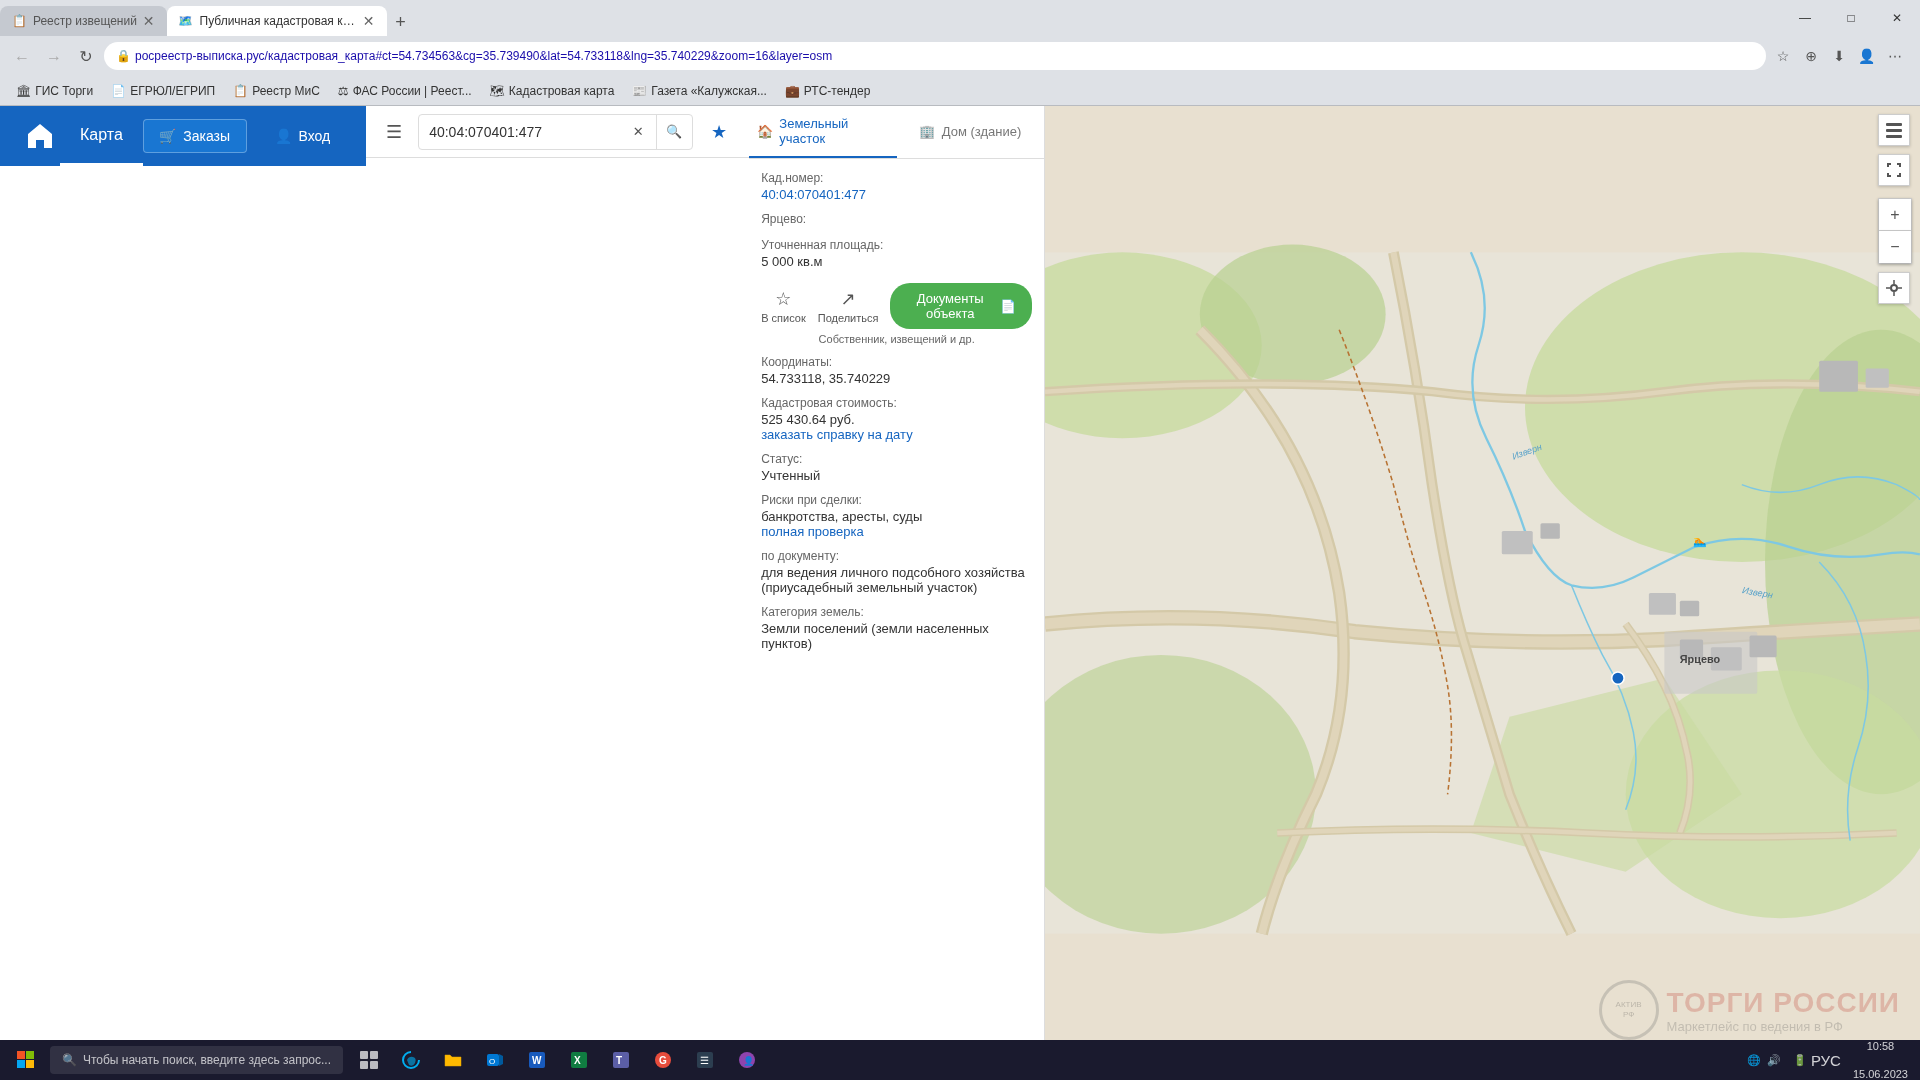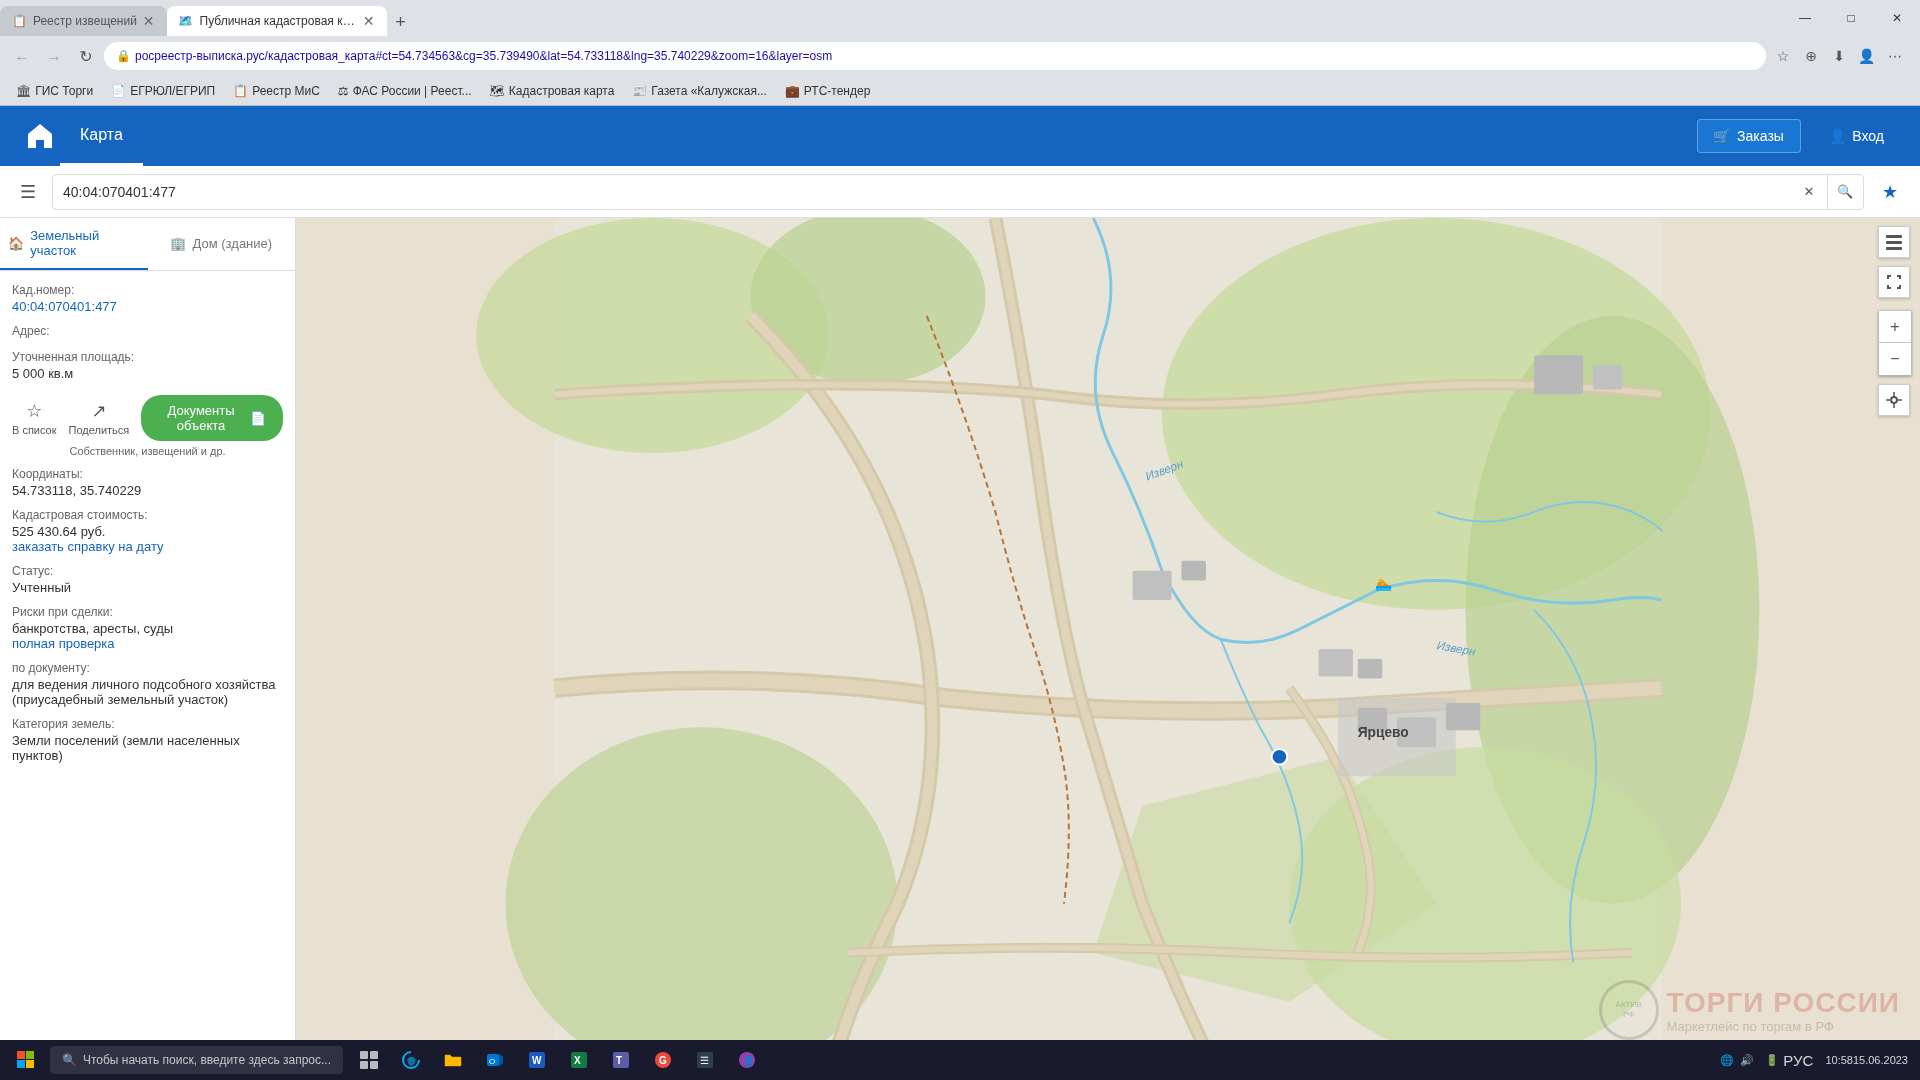--- a/index.html
+++ b/index.html
@@ -18,21 +18,21 @@
     .nav-btn { width: 28px; height: 28px; display: flex; align-items: center; justify-content: center; border-radius: 50%; cursor: pointer; color: #555; font-size: 16px; }
     .nav-btn.disabled { color: #aaa; cursor: default; }
     .address-text { flex: 1; height: 28px; background: #fff; border-radius: 16px; padding: 0 12px; font-size: 12px; color: #1a0dab; display: flex; align-items: center; }
     .addr-icons { display: flex; gap: 2px; align-items: center; padding-right: 4px; }
     .addr-icon { width: 26px; height: 26px; display: flex; align-items: center; justify-content: center; color: #555; font-size: 14px; cursor: pointer; border-radius: 50%; }
 
     .bookmarks-bar { background: #dee1e6; display: flex; align-items: center; padding: 2px 8px; gap: 2px; height: 30px; border-bottom: 1px solid #b8bbc0; }
     .bookmark-item { display: flex; align-items: center; gap: 4px; padding: 2px 8px; border-radius: 4px; cursor: pointer; font-size: 12px; color: #333; white-space: nowrap; }
 
     
-    .app-wrapper { width: 100%; height: calc(1080px - 106px); display: flex; flex-direction: column; }
+    .app-wrapper { width: 100%; height: calc(1080px - 106px); display: flex; }
 
     
     .top-nav { background: #1565c0; height: 60px; display: flex; align-items: center; padding: 0 20px; gap: 0; flex-shrink: 0; }
     .nav-logo { width: 40px; height: 40px; display: flex; align-items: center; justify-content: center; color: white; font-size: 24px; cursor: pointer; }
     .nav-map-btn { background: transparent; border: none; color: white; font-size: 16px; padding: 8px 20px; cursor: pointer; border-bottom: 3px solid white; height: 60px; display: flex; align-items: center; }
     .nav-right { margin-left: auto; display: flex; gap: 12px; align-items: center; }
     .nav-cart-btn { background: #1976d2; border: 1px solid rgba(255,255,255,0.3); color: white; padding: 8px 16px; border-radius: 4px; cursor: pointer; display: flex; align-items: center; gap: 6px; font-size: 14px; }
     .nav-login-btn { background: transparent; border: none; color: white; padding: 8px 16px; cursor: pointer; display: flex; align-items: center; gap: 6px; font-size: 14px; }
 
     
@@ -88,21 +88,21 @@
     .loading-bar { position: absolute; bottom: 12px; left: 20px; background: #1565c0; color: white; padding: 6px 14px; border-radius: 4px; font-size: 13px; z-index: 10; }
 
     
     .taskbar { position: fixed; bottom: 0; left: 0; right: 0; height: 40px; background: #1a1a2e; display: flex; align-items: center; padding: 0 4px; gap: 2px; z-index: 1000; }
     .taskbar-start { width: 44px; height: 40px; display: flex; align-items: center; justify-content: center; cursor: pointer; }
     .taskbar-search { display: flex; align-items: center; gap: 6px; background: rgba(255,255,255,0.1); border-radius: 4px; padding: 4px 12px; color: rgba(255,255,255,0.7); font-size: 12px; cursor: pointer; height: 28px; min-width: 200px; }
     .taskbar-apps { display: flex; gap: 2px; margin-left: 4px; }
     .taskbar-app { width: 40px; height: 40px; display: flex; align-items: center; justify-content: center; cursor: pointer; border-radius: 4px; }
     .taskbar-right { margin-left: auto; display: flex; align-items: center; gap: 4px; }
     .taskbar-sys { display: flex; align-items: center; gap: 6px; padding: 0 8px; color: rgba(255,255,255,0.8); font-size: 11px; }
-    .taskbar-time { display: flex; flex-direction: row; align-items: center; color: rgba(255,255,255,0.8); font-size: 11px; padding: 0 8px; }
+    .taskbar-time { display: flex; flex-direction: column; align-items: center; color: rgba(255,255,255,0.8); font-size: 11px; padding: 0 8px; gap: 16px; }
 
     
     .map-svg { width: 100%; height: 100%; }
   </style>
 </head>
 <body>
 
 <div>
 
   <div class="tab-bar">
@@ -220,21 +220,21 @@
       </div>
 
       <div class="panel-content">
 
         <div class="info-row">
           <span class="info-label">Кад.номер:</span>
           <a class="info-value link" href="#">40:04:070401:477</a>
         </div>
 
         <div class="info-row">
-          <span class="info-label">Адрес:</span>
+          <span class="info-label">Ярцево:</span>
           <span class="info-value"></span>
         </div>
 
         <div class="info-row">
           <span class="info-label">Уточненная площадь:</span>
           <span class="info-value">5 000 кв.м</span>
         </div>
 
         <div class="panel-actions" style="padding: 4px 0; border: none;">
           <button class="action-btn-small">
@@ -386,21 +386,21 @@
           </svg>
         </div>
       </div>
 
       
       <div class="watermark">
         <div style="display:flex;align-items:center;gap:8px;">
           <div class="watermark-logo" style="font-size:8px;color:#333;text-align:center;line-height:1.2;">АКТИВ<br>РФ</div>
           <div>
             <div class="watermark-text">ТОРГИ РОССИИ</div>
-            <div class="watermark-sub">Маркетлейс по торгам в РФ</div>
+            <div class="watermark-sub">Маркетлейс по ведения в РФ</div>
           </div>
         </div>
       </div>
 
       
       <div class="loading-bar">Идет загрузка слоя...</div>
     </div>
   </div>
 </div>
 

